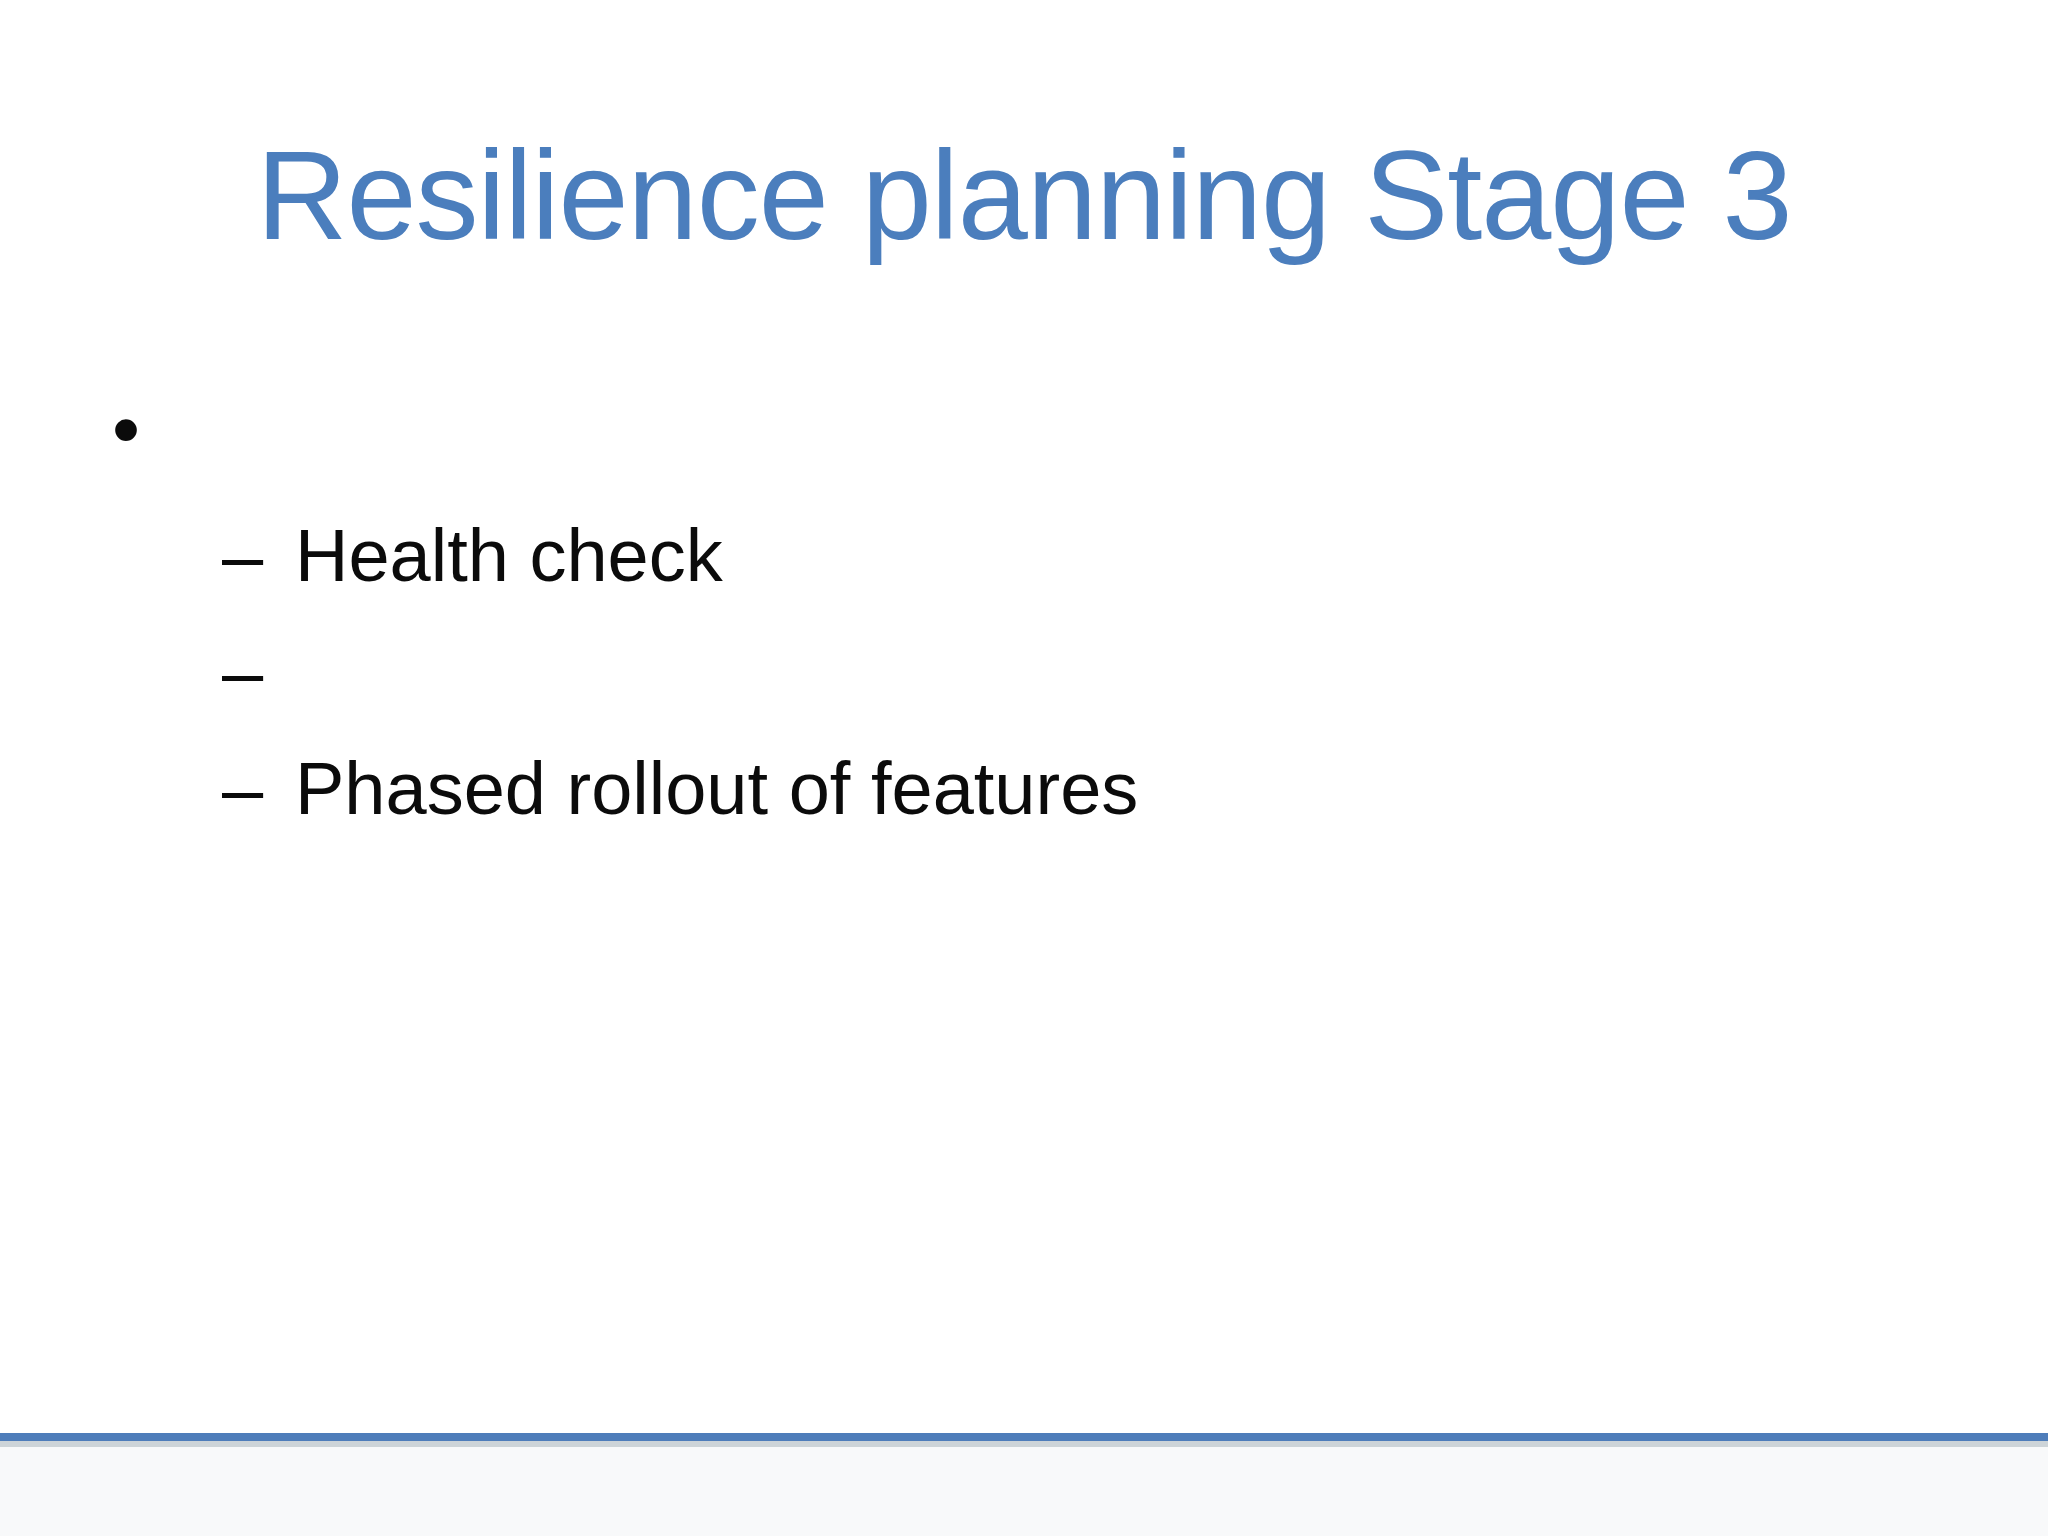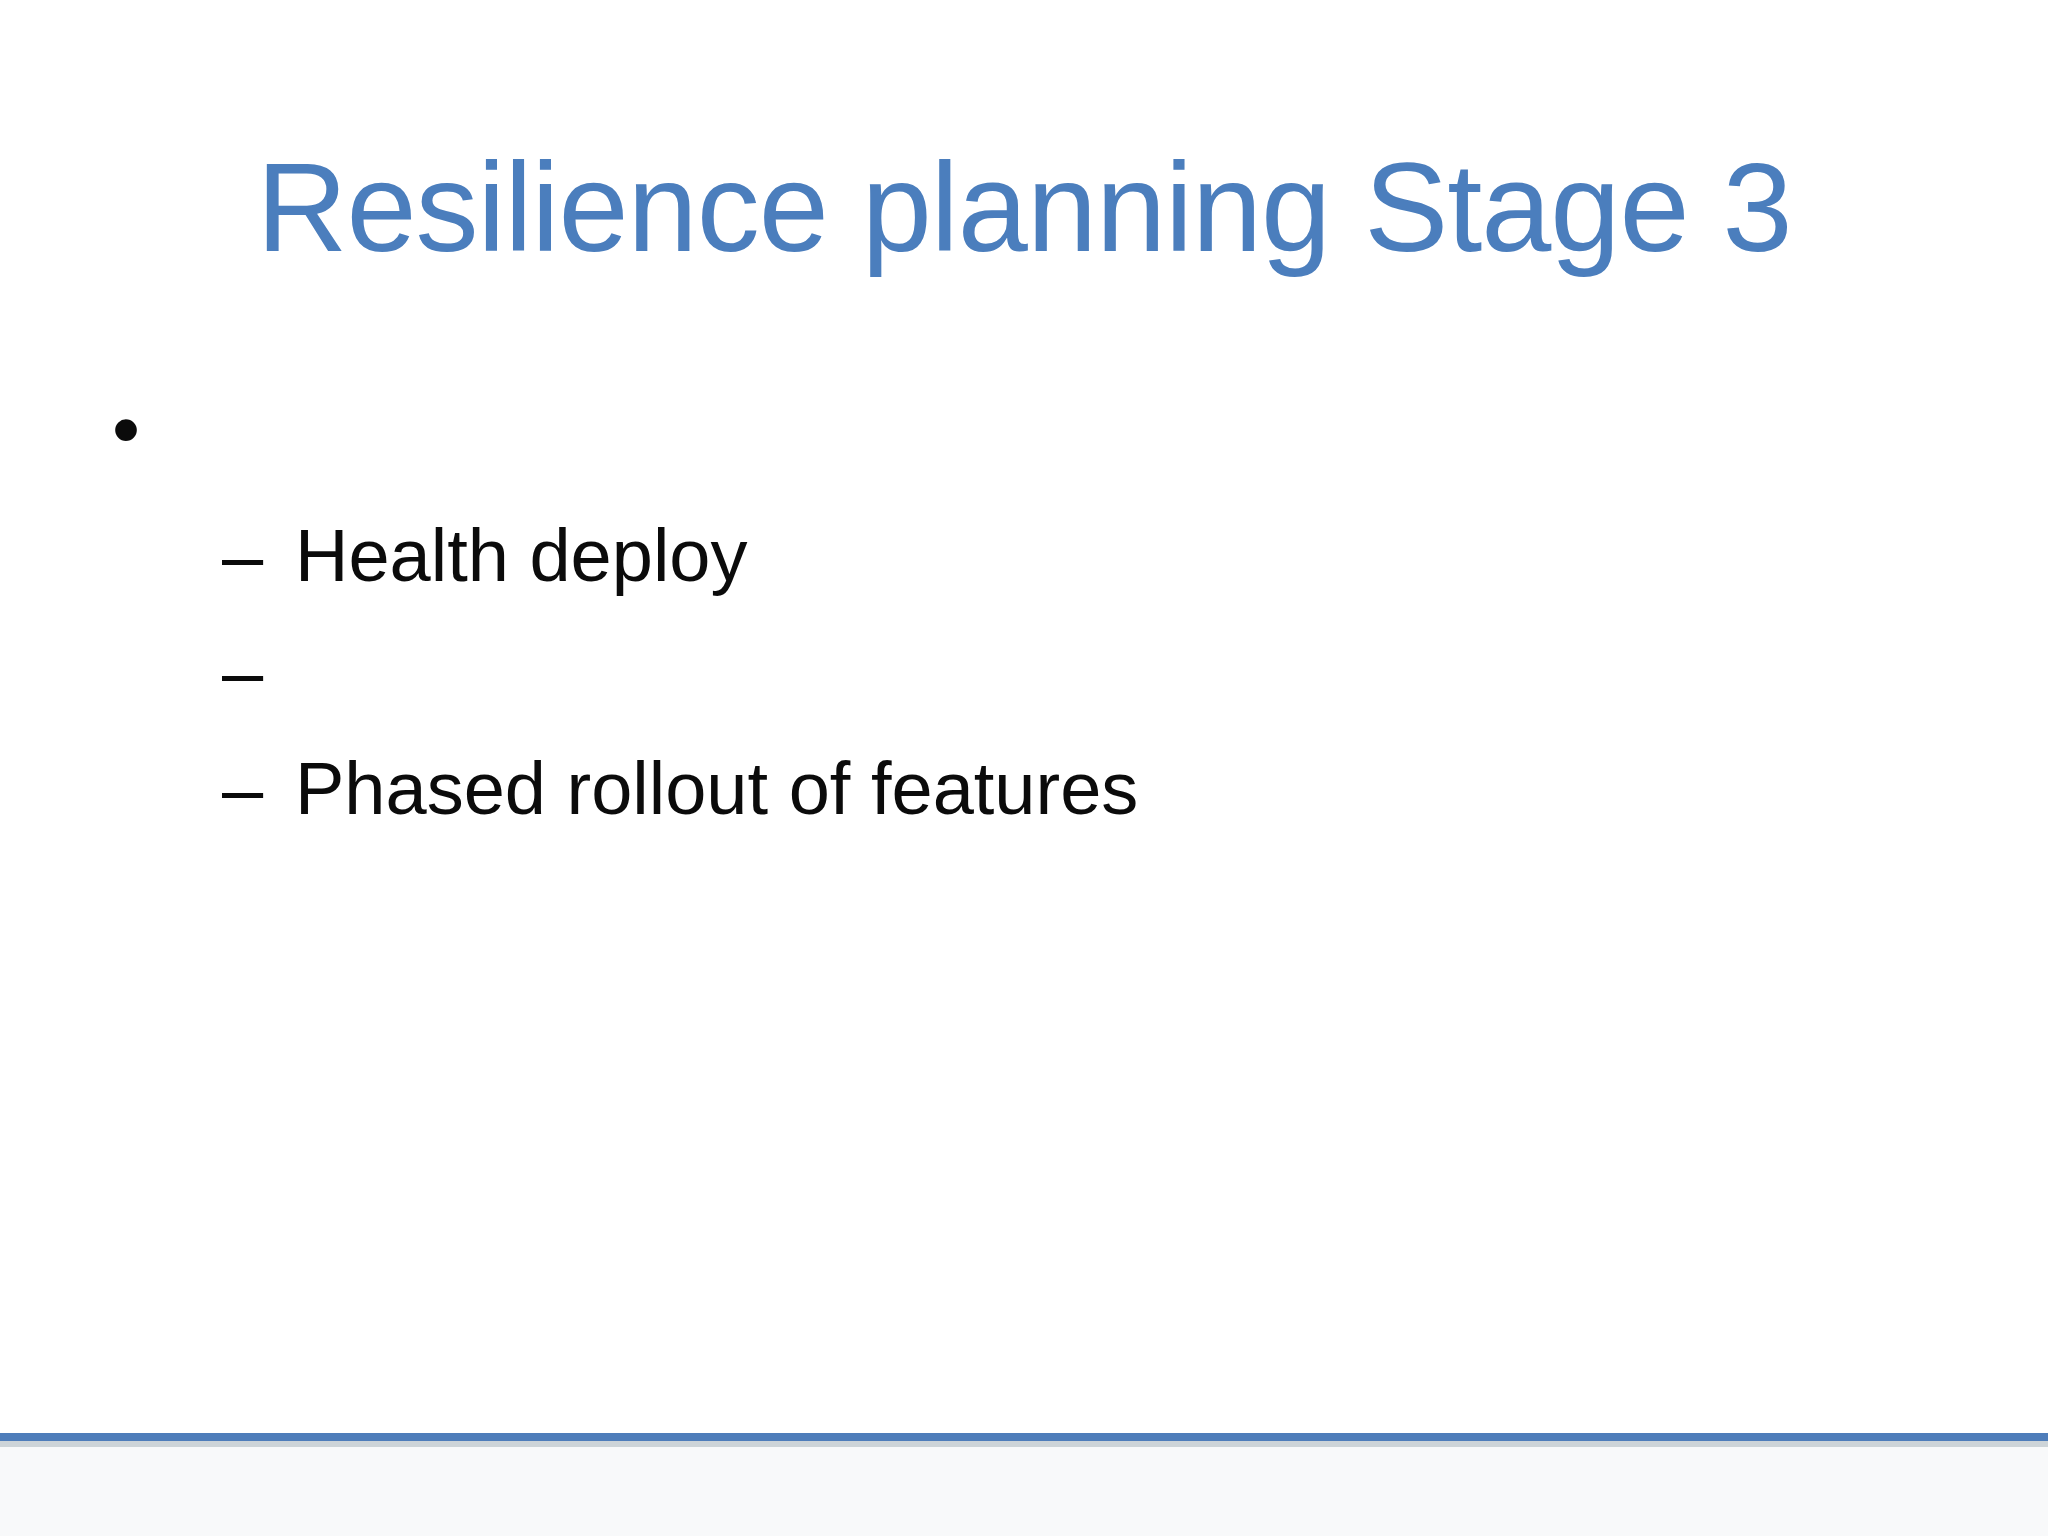--- a/index.html
+++ b/index.html
@@ -13,21 +13,21 @@
     height: 1536px;
     background: #ffffff;
     overflow: hidden;
     font-family: "Liberation Sans", sans-serif;
   }
   .slide-title {
     position: absolute;
     top: 110px;
     left: 0;
     right: 0;
-    margin: 16px;
+    margin: 4px;
     text-align: center;
     font-size: 126px;
     font-weight: 400;
     letter-spacing: -1px;
     line-height: 1.3;
     color: #4b7ebd;
   }
   .content {
     position: absolute;
     top: 376px;
@@ -94,21 +94,21 @@
   <h1 class="slide-title">Resilience planning Stage 3</h1>
 
   <div class="content">
 
     <div class="bullet-row">
       <span class="marker">•</span>
     </div>
 
     <div class="sub-row">
       <span class="marker">–</span>
-      <span class="text">Health deploy</span>
+      <span class="text">Health check</span>
     </div>
 
     <div class="sub-row">
       <span class="marker">–</span>
     </div>
 
     <div class="sub-row">
       <span class="marker">–</span>
       <span class="text">Phased rollout of features</span>
     </div>

